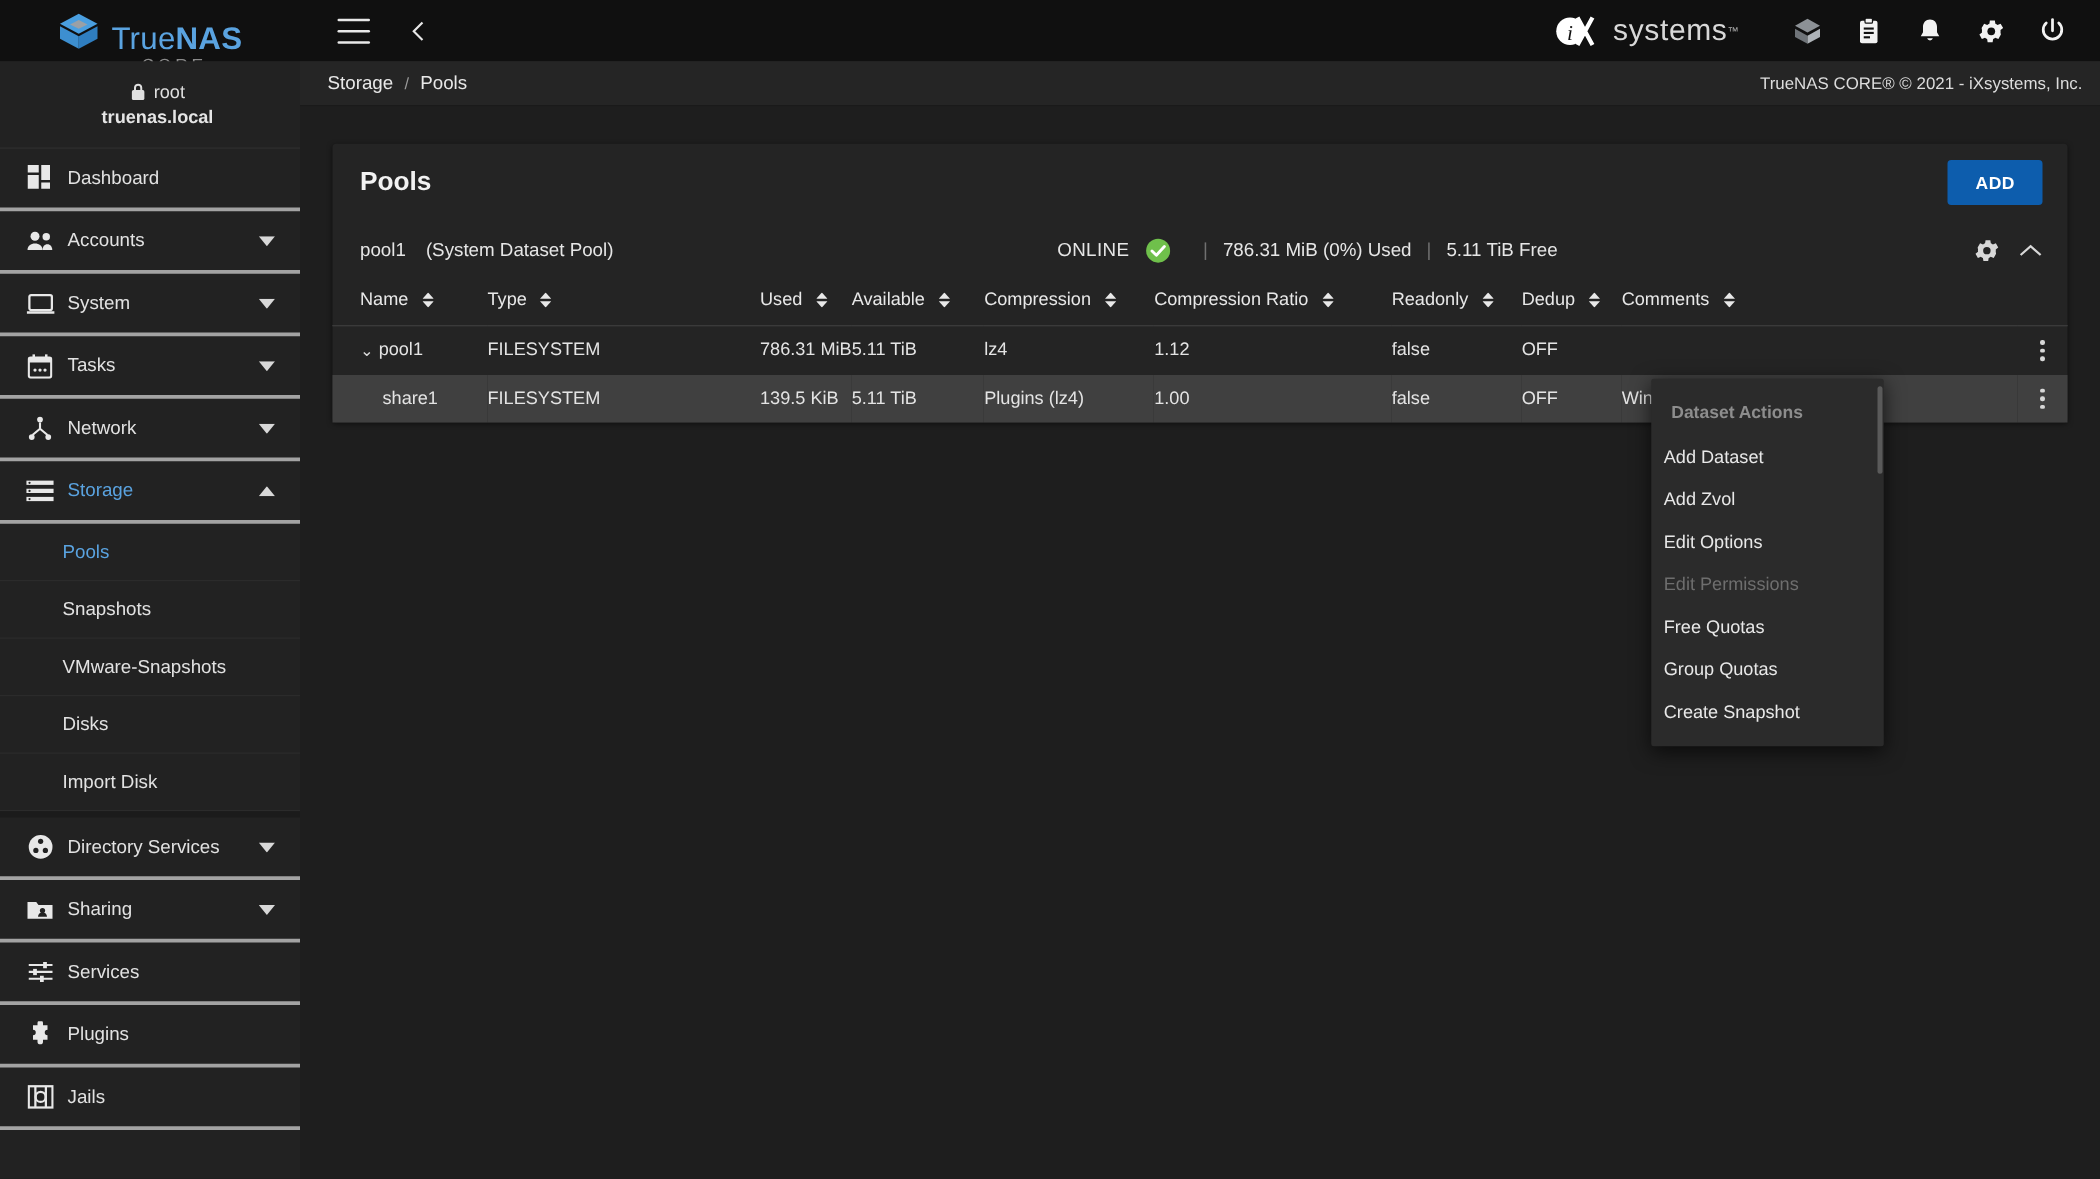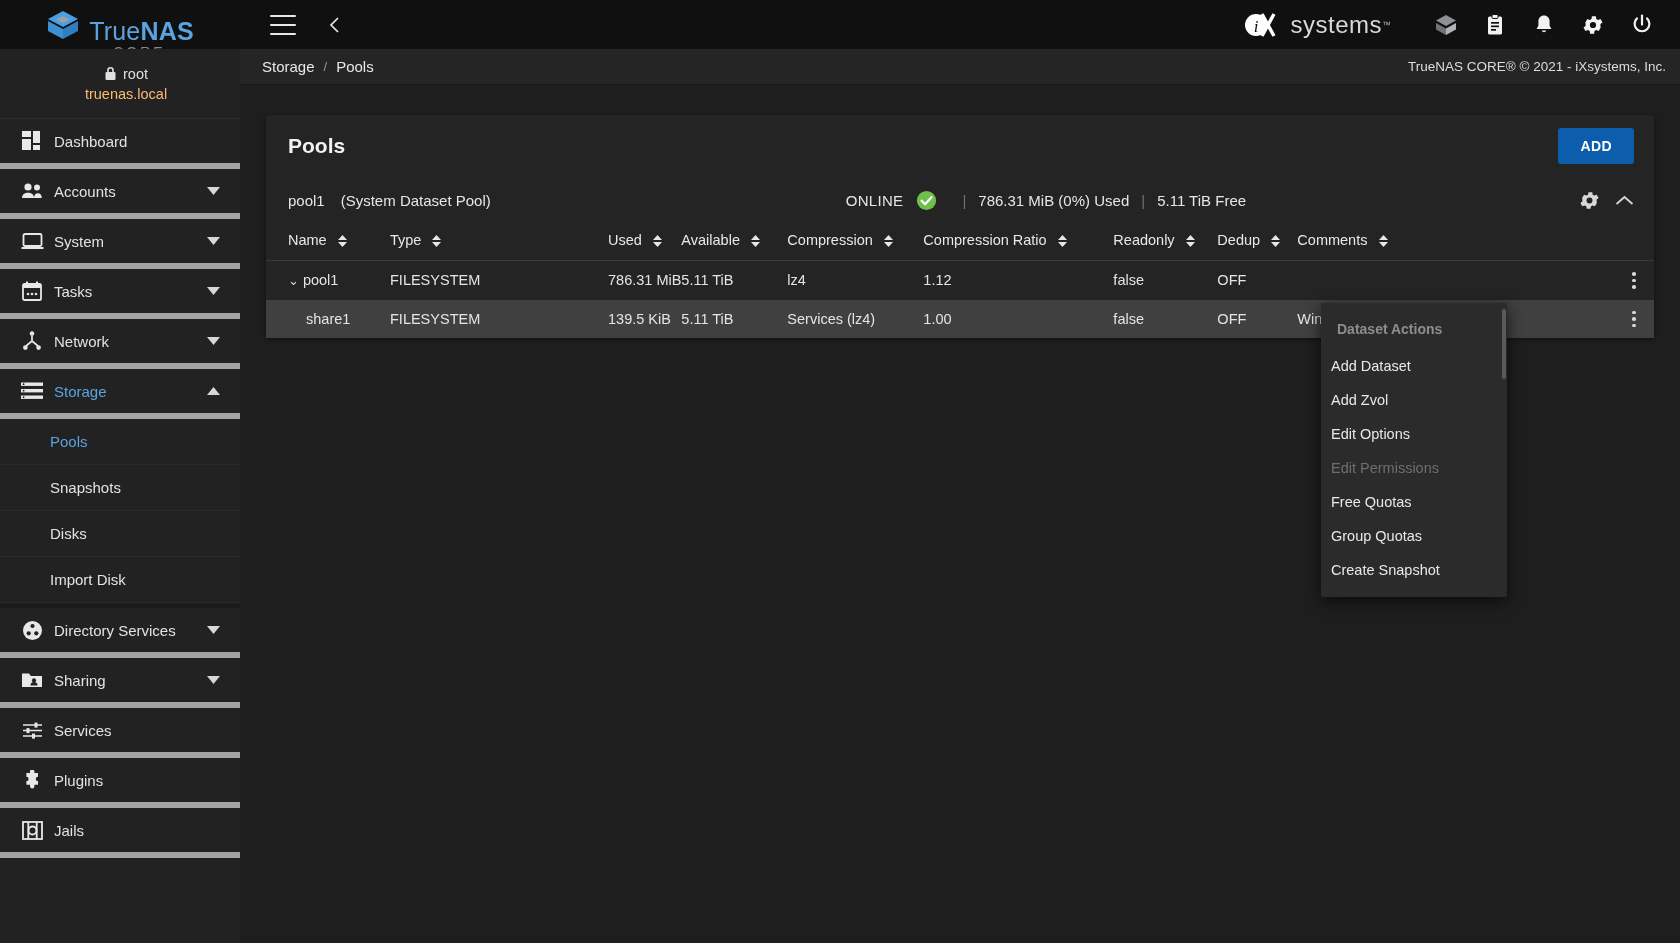--- a/index.html
+++ b/index.html
@@ -58,25 +58,25 @@
     position: absolute; top: 49px; left: 0; width: 240px; height: 894px;
     background: #222222; overflow: hidden;
   }
   .user-block {
     height: 70px; display: flex; flex-direction: column;
     align-items: center; justify-content: center; gap: 4px;
     border-bottom: 1px solid #2e2e2e;
     padding-left: 12px;
   }
   .user-line { display: flex; align-items: center; gap: 6px; font-size: 14.5px; color: #e0e0e0; }
-  .user-host { font-size: 14.5px; color: #fdba74; }
+  .user-host { font-size: 14.5px; color: #e5e5e5; font-weight: bold; }
   .nav-item {
     height: 50px; display: flex; align-items: center;
     padding: 0 18px 0 10px; gap: 0;
-    border-bottom: 6px solid #a3a3a3;
+    border-bottom: 3px solid #a3a3a3;
     cursor: pointer; font-size: 15px; color: #e2e2e2;
   }
   .nav-item .ni-icon {
     width: 44px; flex: none; display: flex; align-items: center; justify-content: center;
   }
   .nav-item .ni-label { flex: 1; }
   .nav-item .ni-caret { width: 18px; flex: none; display:flex; align-items:center; justify-content:center; }
   .nav-item.active .ni-label { color: #5aa3e0; }
   .nav-sub {
     height: 46px; display: flex; align-items: center;
@@ -370,20 +370,23 @@
           <polygon points="0,8 13,8 6.5,0" fill="#d8d8d8"></polygon>
         </svg>
     </span>
   </div>
 
   <div class="nav-sub active">
     <span>Pools</span>
   </div>
   <div class="nav-sub">
     <span>Snapshots</span>
+  </div>
+  <div class="nav-sub">
+    <span>VMware-Snapshots</span>
   </div>
   <div class="nav-sub">
     <span>Disks</span>
   </div>
   <div class="nav-sub">
     <span>Import Disk</span>
   </div>
 
   <div class="nav-gap"></div>
 
@@ -601,21 +604,21 @@
         </tr>
         <tr class="row-hl">
           <td class="col-name">
             <span class="name-cell name-indent">
               <span>share1</span>
             </span>
           </td>
           <td class="col-type">FILESYSTEM</td>
           <td class="col-used">139.5 KiB</td>
           <td class="col-avail">5.11 TiB</td>
-          <td class="col-comp">Services (lz4)</td>
+          <td class="col-comp">Plugins (lz4)</td>
           <td class="col-ratio">1.00</td>
           <td class="col-ro">false</td>
           <td class="col-dedup">OFF</td>
           <td class="col-comm">Windows SMB Share</td>
           <td class="col-menu">
             <span class="kebab">
                 <i></i>
                 <i></i>
                 <i></i>
               </span>

